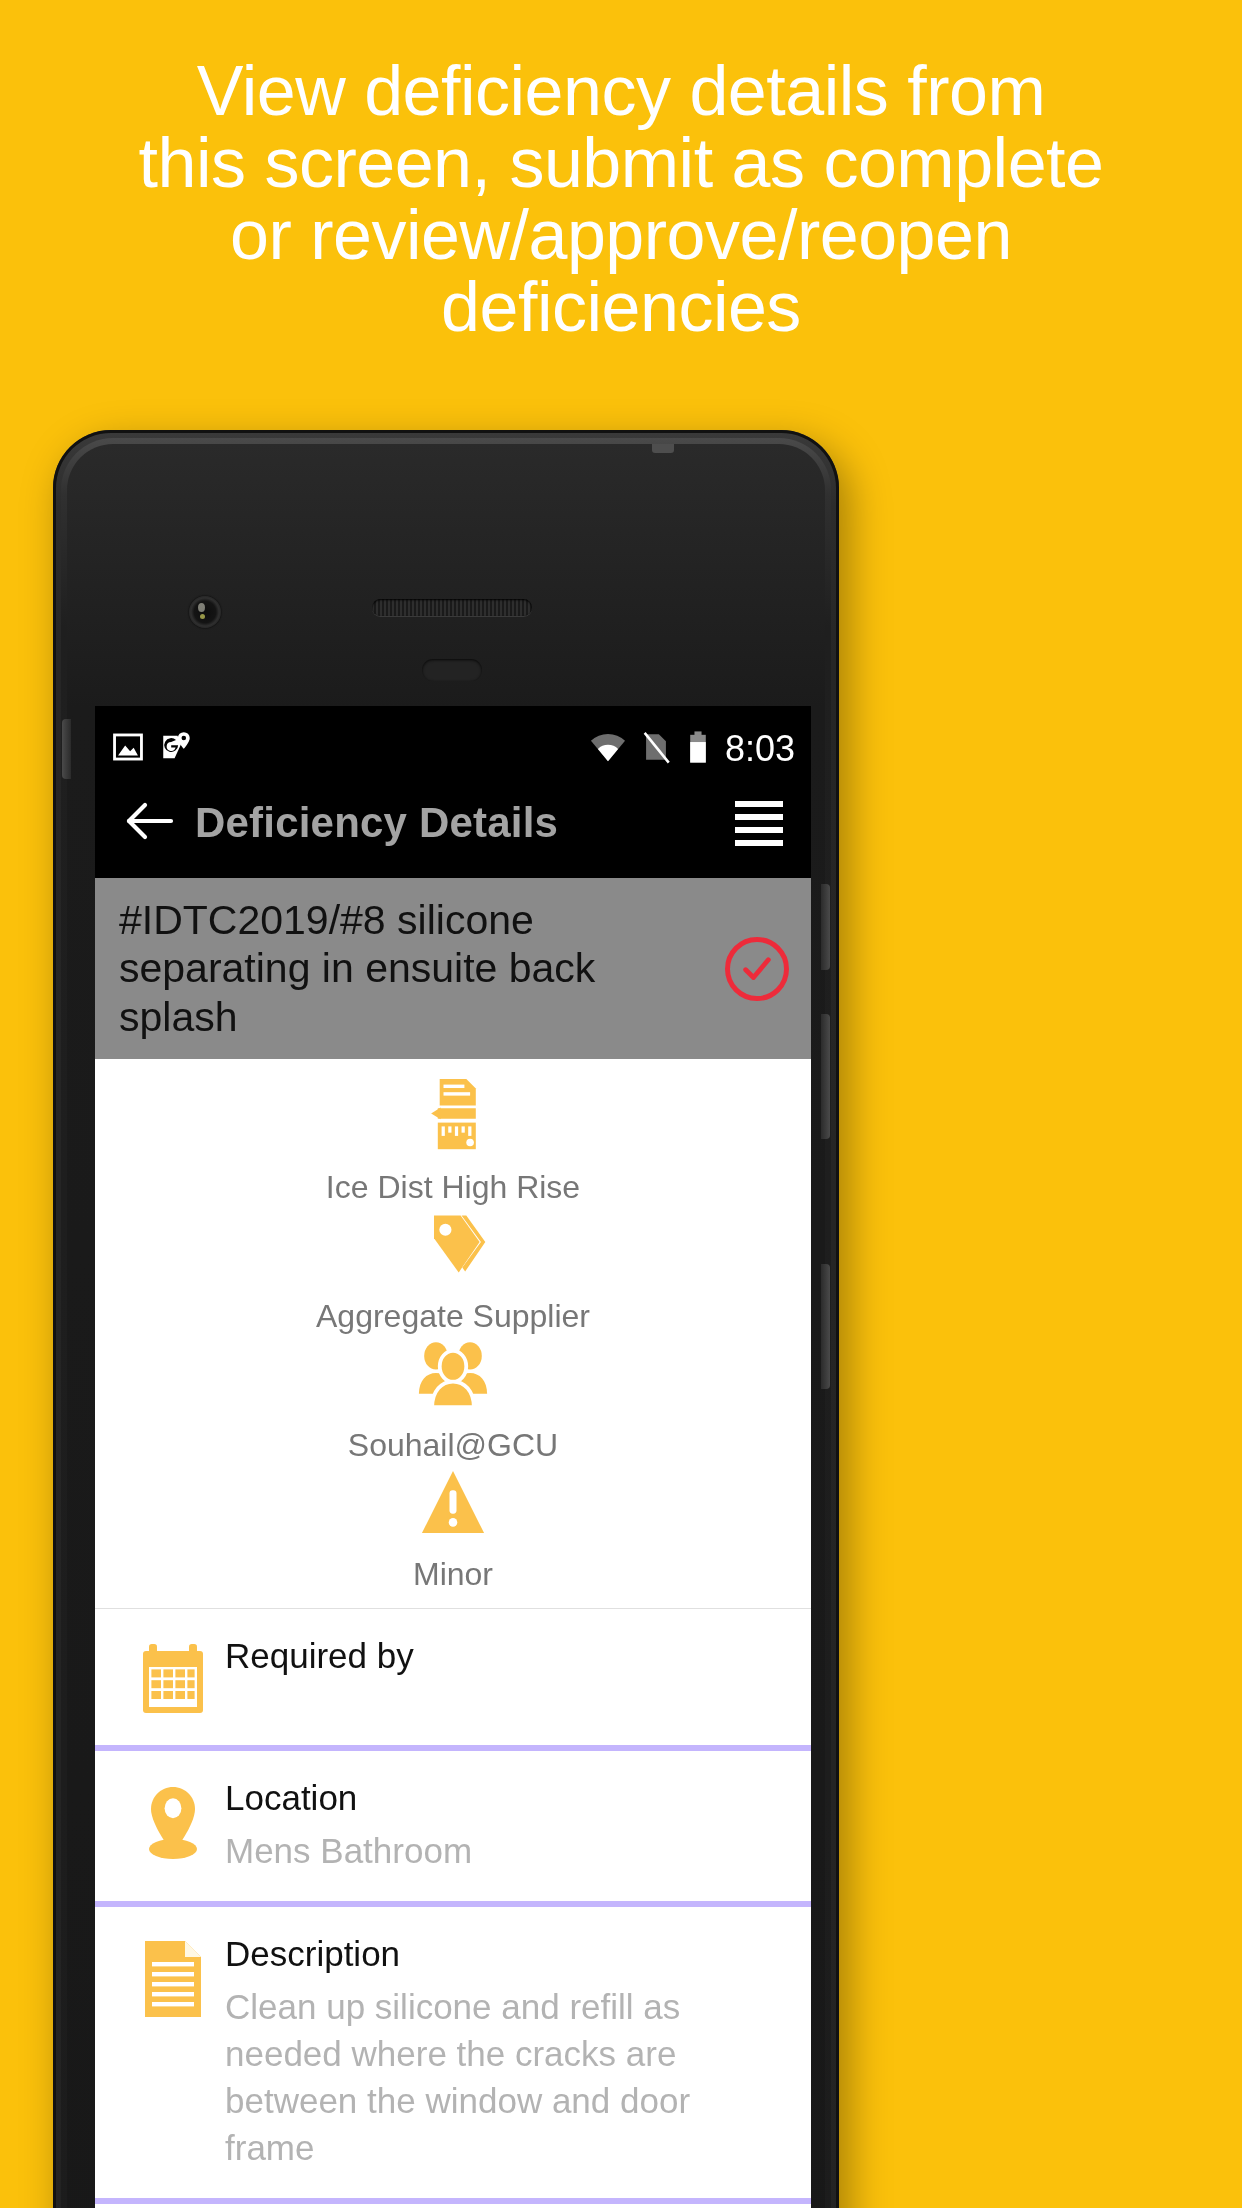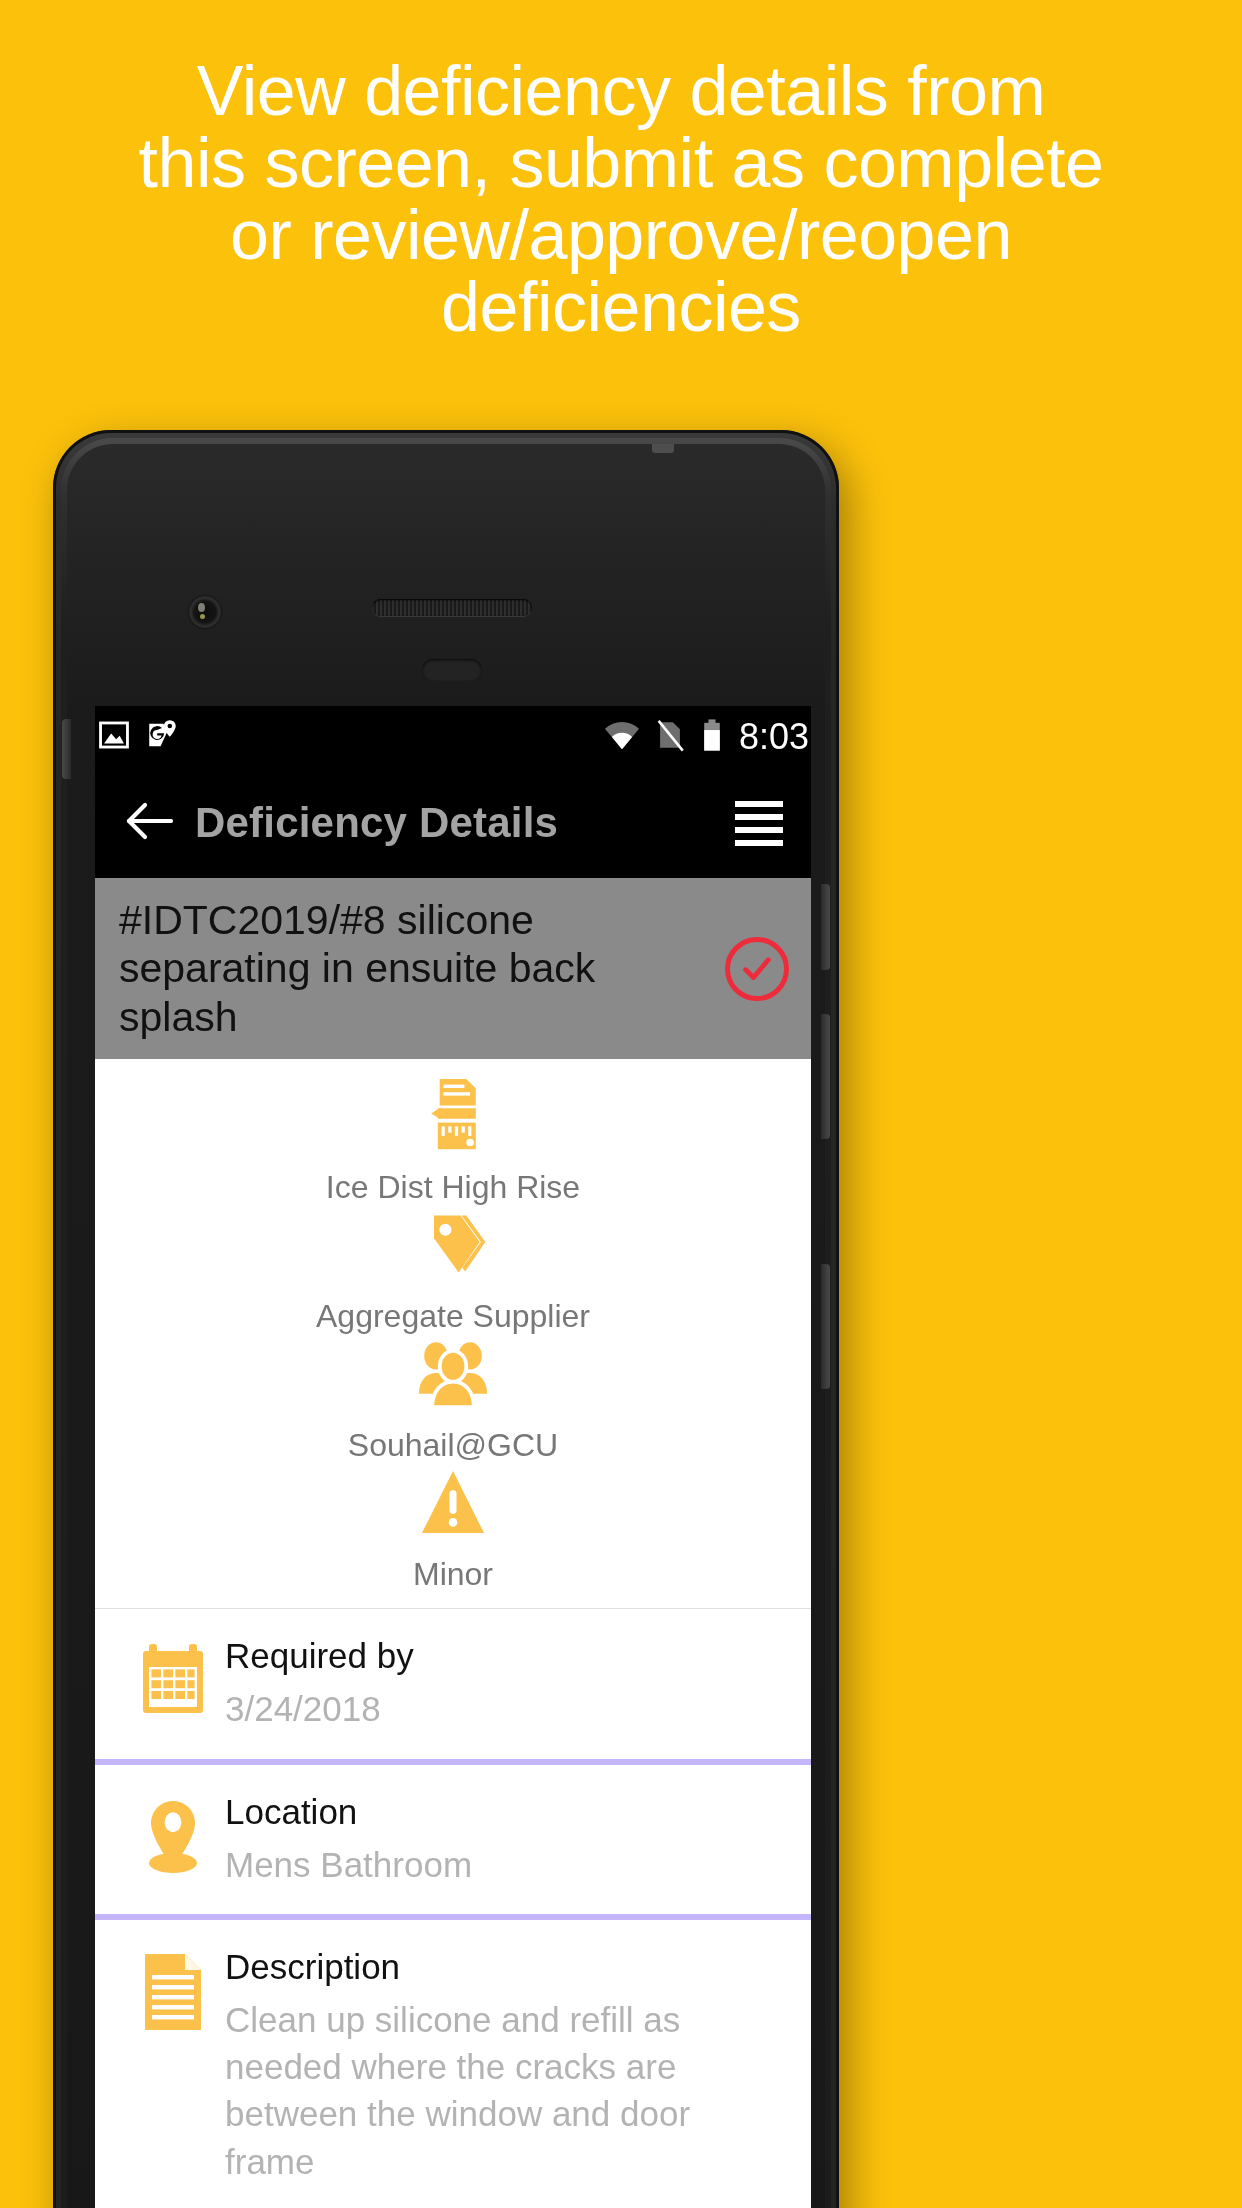--- a/index.html
+++ b/index.html
@@ -126,22 +126,22 @@
     width:716px; height:1638px;
     background:#ffffff;
     overflow:hidden;
   }
 
   
   .statusbar {
     height:62px;
     background:#000;
     display:flex;
-    align-items:center;
-    padding:0 2px;
+    align-items:flex-end;
+    padding:0 16px;
     color:#fff;
   }
   .sb-left { display:flex; align-items:center; gap:14px; }
   .sb-right { margin-left:auto; display:flex; align-items:center; gap:14px; }
   .sb-time { font-size:36px; font-weight:400; letter-spacing:0px; color:#fff; line-height:1; }
 
   
   .appbar {
     height:110px;
     background:#000;
@@ -413,21 +413,20 @@
               <rect x="25.2" y="20.6" width="3.6" height="4"></rect>
               <rect x="7.2" y="26" width="4.8" height="4"></rect>
               <rect x="13.2" y="26" width="4.8" height="4"></rect>
               <rect x="19.2" y="26" width="4.8" height="4"></rect>
               <rect x="25.2" y="26" width="3.6" height="4"></rect>
             </g>
           </svg>
         </span>
         <span class="row-body">
           <span class="row-label" style="display:block">Required by</span>
-          <span class="row-value" style="display:block">3/24/2018</span>
         </span>
       </div>
 
       <div class="row">
         <span class="row-icon">
           <svg width="70" height="84" viewBox="0 0 35 42">
             <ellipse cx="17.5" cy="34" rx="12" ry="5" fill="#FBC14B"></ellipse>
             <path d="M17.5 3 c-6.1 0 -11 4.9 -11 11 c0 8.2 11 22 11 22 s11 -13.8 11 -22 c0 -6.1 -4.9 -11 -11 -11 z" fill="#FBC14B"></path>
             <ellipse cx="17.5" cy="13.6" rx="4.2" ry="5" fill="#fff"></ellipse>
           </svg>

